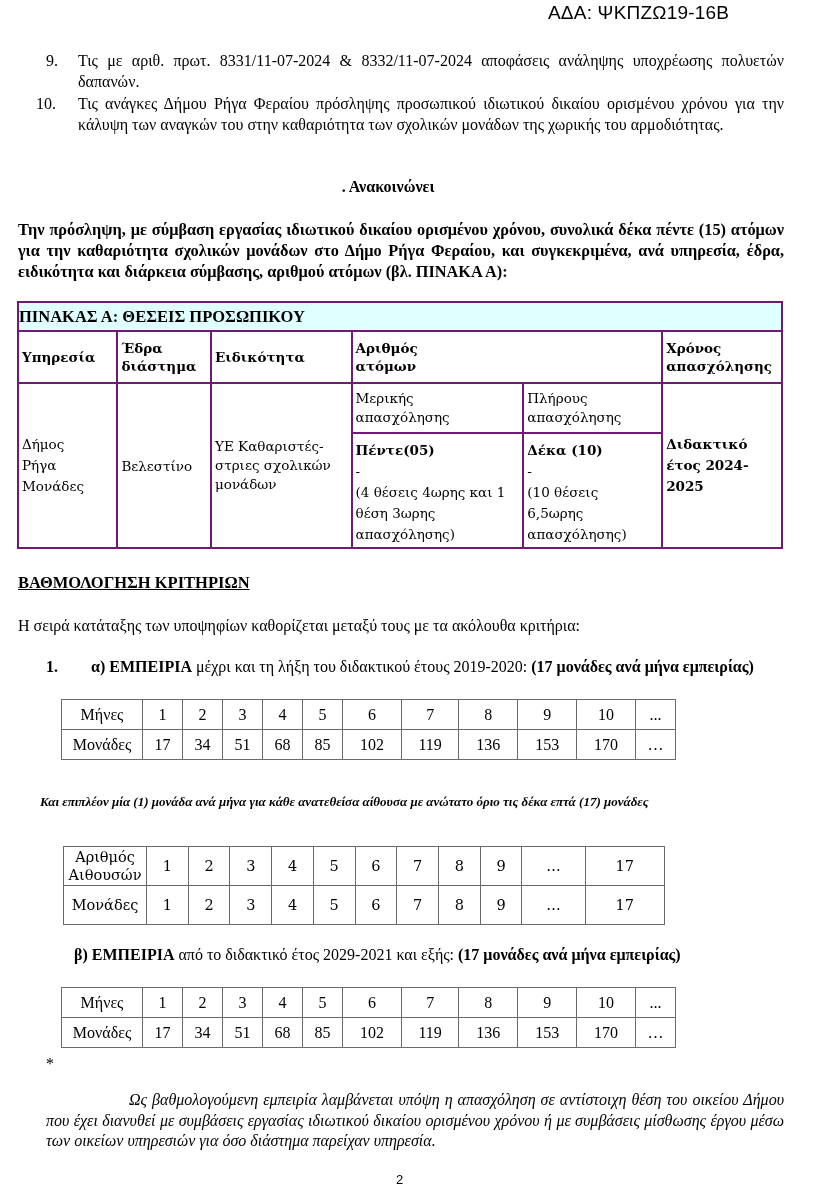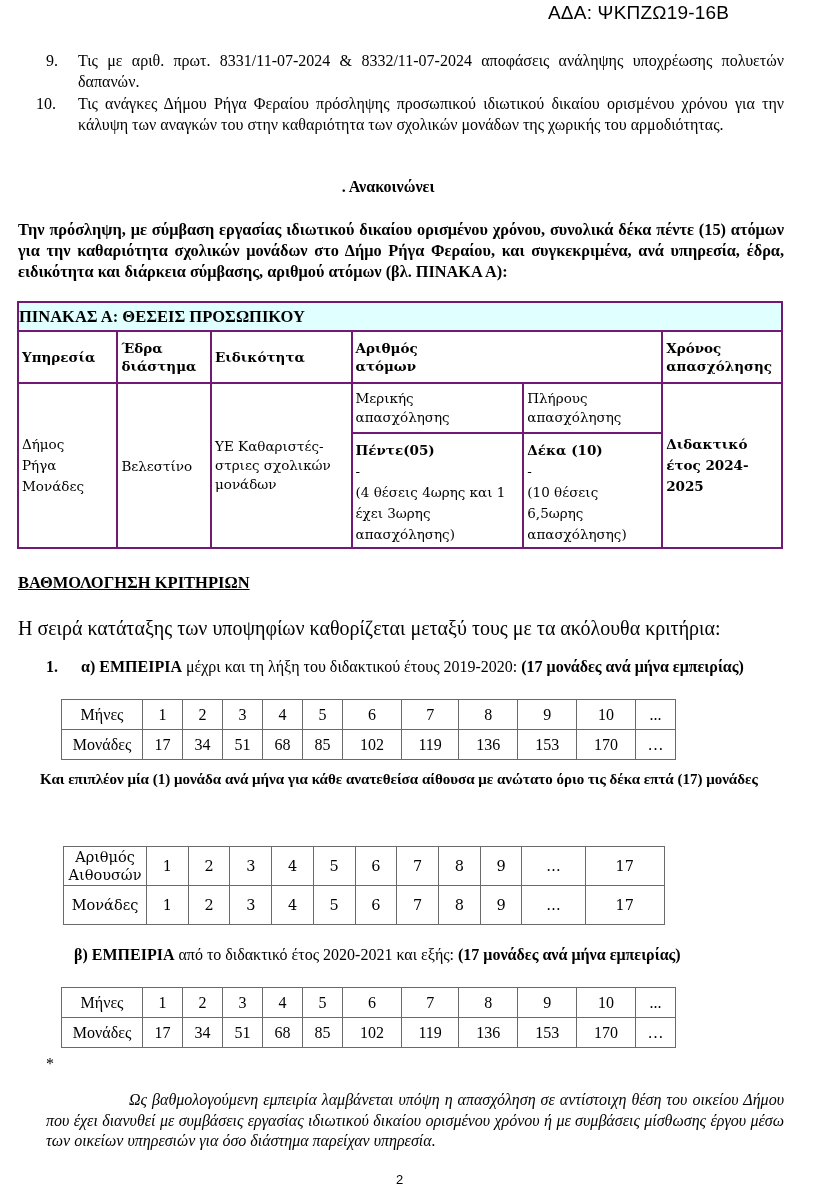--- a/index.html
+++ b/index.html
@@ -30,42 +30,42 @@
   }
   table.pinakas .title-cell {
     background: #e0ffff; font-family: "Liberation Serif", serif; font-weight: bold;
     font-size: 16.5px; height: 27px; padding: 0;
   }
   table.pinakas th { font-weight: bold; height: 46px; line-height: 18px; }
   table.pinakas .bold { font-weight: bold; }
   .section-title {
     left: 18px; top: 573px; font-weight: bold; font-size: 16.5px; text-decoration: underline;
   }
-  .order-text { left: 18px; top: 617px; font-size: 20px; }
+  .order-text { left: 18px; top: 617px; font-size: 16px; }
   .crit-a { left: 46px; top: 657px; width: 740px; font-size: 16px; line-height: 20px; }
   .crit-a .n { position: absolute; left: 0; font-weight: bold; }
-  .crit-a .t { margin-left: 35px; display: block; }
+  .crit-a .t { margin-left: 45px; display: block; }
   table.grid {
     position: absolute; font-size: 16px;
   }
   table.grid td {
     border: 1.5px solid #6a6a6a; text-align: center; vertical-align: middle; padding: 0;
   }
   table.grid td.lbl { width: 80px; }
   table.gridA { left: 61px; top: 699px; width: 615px; }
   table.gridA td { height: 29px; }
   table.gridA td.lbl { width: 80px; }
   table.gridC { left: 61px; top: 987px; width: 615px; }
   table.gridC td { height: 29px; }
   table.gridB {
     left: 63px; top: 846px; width: 602px; font-family: "DejaVu Serif", "Liberation Serif", serif; font-size: 14.5px;
   }
   table.gridB td { height: 38px; }
   table.gridB td.lbl { width: 82px; line-height: 18px; }
-  .extra { left: 40px; top: 769px; width: 746px; font-weight: bold; font-size: 15px; line-height: 21px; }
+  .extra { left: 40px; top: 791px; width: 746px; font-weight: bold; font-size: 13px; line-height: 21px; font-style: italic; }
   .crit-b { left: 74px; top: 946px; font-size: 16px; }
   .note {
     left: 46px; top: 1054px; width: 738px; font-style: italic; font-size: 16px; line-height: 20.5px;
     text-align: justify;
   }
   .note .star { position: absolute; left: 0; top: 0; font-style: normal; }
   .note .t { text-indent: 83px; display: block; text-align: justify; text-align-last: left; margin-top: 36px; }
   .pagenum { left: 0; width: 799px; top: 1172px; text-align: center; font-family: "Liberation Sans", sans-serif; font-size: 13px; }
 </style>
 </head>
@@ -113,21 +113,21 @@
       <span>Πλήρους</span><br><span>απασχόλησης</span>
     </td>
     <td rowspan="2" class="bold" style="line-height:21px;">
       <span>Διδακτικό</span><br><span>έτος 2024-</span><br><span>2025</span>
     </td>
   </tr>
   <tr style="height:113px;">
     <td style="line-height:21px; vertical-align:top; padding-top:6px;">
       <span class="bold">Πέντε(05)</span><br>
       <span>-</span><br>
-      <span>(4 θέσεις 4ωρης και 1</span><br><span>έχει 3ωρης</span><br><span>απασχόλησης)</span>
+      <span>(4 θέσεις 4ωρης και 1</span><br><span>θέση 3ωρης</span><br><span>απασχόλησης)</span>
     </td>
     <td style="line-height:21px; vertical-align:top; padding-top:6px;">
       <span class="bold">Δέκα (10)</span><br>
       <span>-</span><br>
       <span>(10 θέσεις</span><br><span>6,5ωρης</span><br><span>απασχόλησης)</span>
     </td>
   </tr>
 </tbody>
   </table>
 
@@ -202,21 +202,21 @@
     <td>7</td>
         <td>8</td>
         <td>9</td>
     <td>…</td>
         <td>17</td>
   </tr>
 </tbody>
   </table>
 
 <div class="abs crit-b">
-  <b>β) ΕΜΠΕΙΡΙΑ</b><span> από το διδακτικό έτος 2020-2021 και εξής:  </span><b>(17 μονάδες ανά μήνα εμπειρίας)</b>
+  <b>β) ΕΜΠΕΙΡΙΑ</b><span> από το διδακτικό έτος 2029-2021 και εξής:  </span><b>(17 μονάδες ανά μήνα εμπειρίας)</b>
 </div>
 
 <table class="grid gridC">
   <tbody>
       <tr>
     <td class="lbl">Μήνες</td>
     <td>1</td>
         <td>2</td>
         <td>3</td>
     <td>4</td>

